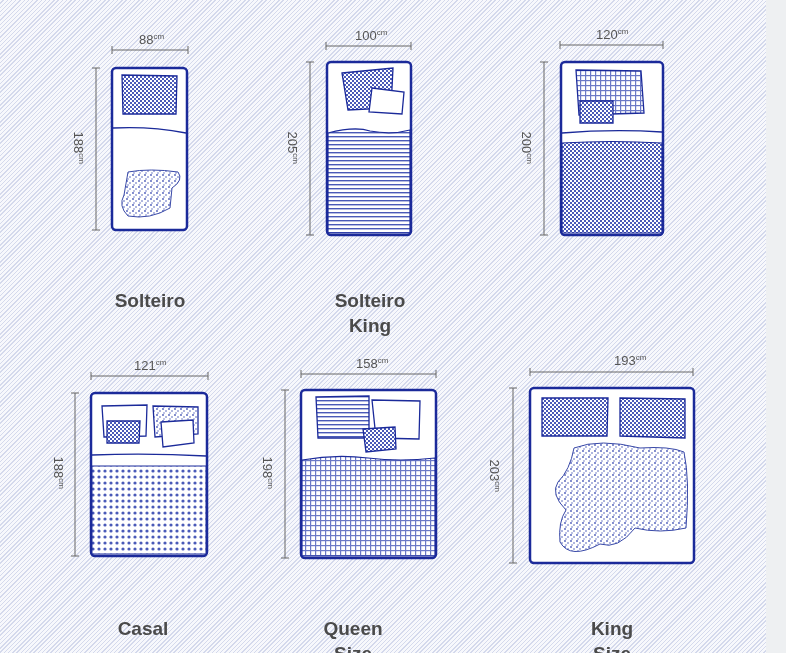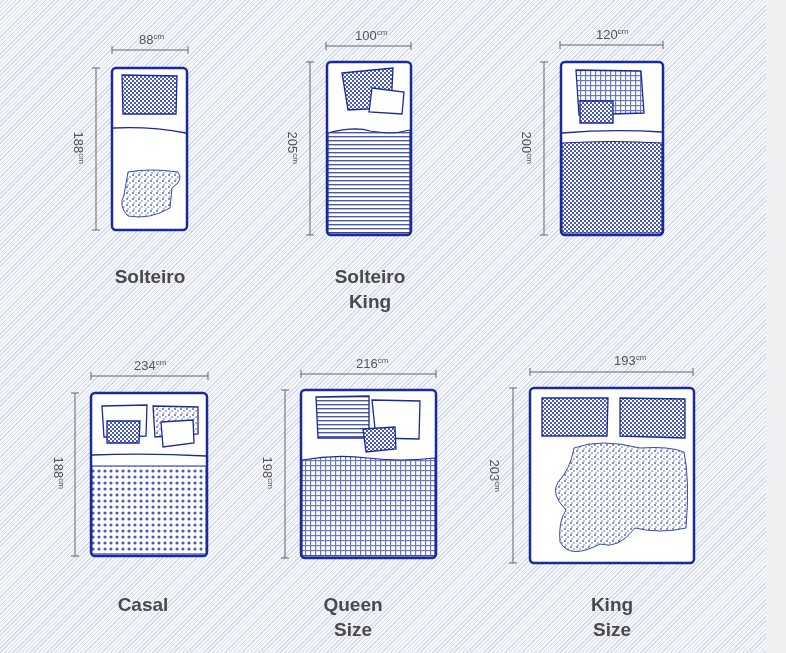--- a/index.html
+++ b/index.html
@@ -2,21 +2,21 @@
 <html><head>
 <meta charset="utf-8">
 <style>
   html,body{margin:0;padding:0;}
   body{width:786px;height:653px;position:relative;overflow:hidden;background:#eef0f3;font-family:"Liberation Sans",sans-serif;}
   .canvas{position:absolute;left:0;top:0;width:766px;height:653px;
     background-color:#f6f7fb;
     background-image:repeating-linear-gradient(135deg, #f7f8fc 0px, #f7f8fc 2px, #d4d9ec 2px, #d4d9ec 3px);}
   .strip{position:absolute;left:766px;top:0;width:20px;height:653px;background:#eef0f2;}
   svg{position:absolute;left:0;top:0;overflow:visible;}
-  .label{position:absolute;text-align:center;color:#4a4a4a;font-weight:bold;font-size:19px;line-height:25px;white-space:pre-line;}
+  .label{position:absolute;text-align:center;color:#4a4a4a;font-weight:bold;font-size:19px;line-height:25px;white-space:pre-line;margin-top:24px;}
   .dim-w,.dim-h{position:absolute;color:#555;font-size:13px;white-space:nowrap;}
   .dim-w sup,.dim-h sup{font-size:8px;vertical-align:super;}
   .dim-h{transform:rotate(90deg);transform-origin:center center;}
 </style>
 </head>
 <body>
 
 <div class="canvas">
 
   <svg width="766" height="653">
@@ -103,22 +103,22 @@
       <rect x="530" y="388" width="164" height="175" rx="4" fill="#fff" stroke="#1b2a9a" stroke-width="2.5"></rect>
       <path d="M542 398 L608 398 L607 436 L542 436 Z" fill="url(#pCheck)" stroke="#1b2a9a" stroke-width="1.3"></path>
       <path d="M620 398 L685 399 L685 438 L620 436 Z" fill="url(#pCheck)" stroke="#1b2a9a" stroke-width="1.3"></path>
       <path d="M574 448 Q600 438 640 448 Q670 446 684 452 Q690 480 686 528 Q660 534 635 528 Q618 550 600 544 Q570 560 560 542 Q558 522 566 510 Q550 494 558 482 Q570 470 574 448 Z" fill="url(#pSpeck)" stroke="#3a4aa8" stroke-width="1"></path>
     </g>
   </svg>
 
   <div class="dim-w" style="left:139px;top:32px;"><span>88</span><sup>cm</sup></div>
   <div class="dim-w" style="left:355px;top:28px;"><span>100</span><sup>cm</sup></div>
   <div class="dim-w" style="left:596px;top:27px;text-align:right;"><span>120</span><sup>cm</sup></div>
-  <div class="dim-w" style="left:134px;top:358px;"><span>234</span><sup>cm</sup></div>
-  <div class="dim-w" style="left:356px;top:356px;"><span>216</span><sup>cm</sup></div>
+  <div class="dim-w" style="left:134px;top:358px;"><span>121</span><sup>cm</sup></div>
+  <div class="dim-w" style="left:356px;top:356px;"><span>158</span><sup>cm</sup></div>
   <div class="dim-w" style="left:597px;top:353px;margin-left:17px;"><span>193</span><sup>cm</sup></div>
 
   <div class="dim-h" style="left:62px;top:140px;"><span>188</span><sup>cm</sup></div>
   <div class="dim-h" style="left:276px;top:140px;"><span>205</span><sup>cm</sup></div>
   <div class="dim-h" style="left:510px;top:140px;"><span>200</span><sup>cm</sup></div>
   <div class="dim-h" style="left:42px;top:465px;"><span>188</span><sup>cm</sup></div>
   <div class="dim-h" style="left:251px;top:465px;"><span>198</span><sup>cm</sup></div>
   <div class="dim-h" style="left:478px;top:468px;"><span>203</span><sup>cm</sup></div>
 
   <div class="label" style="left:90px;top:264px;width:120px;">Solteiro</div>

